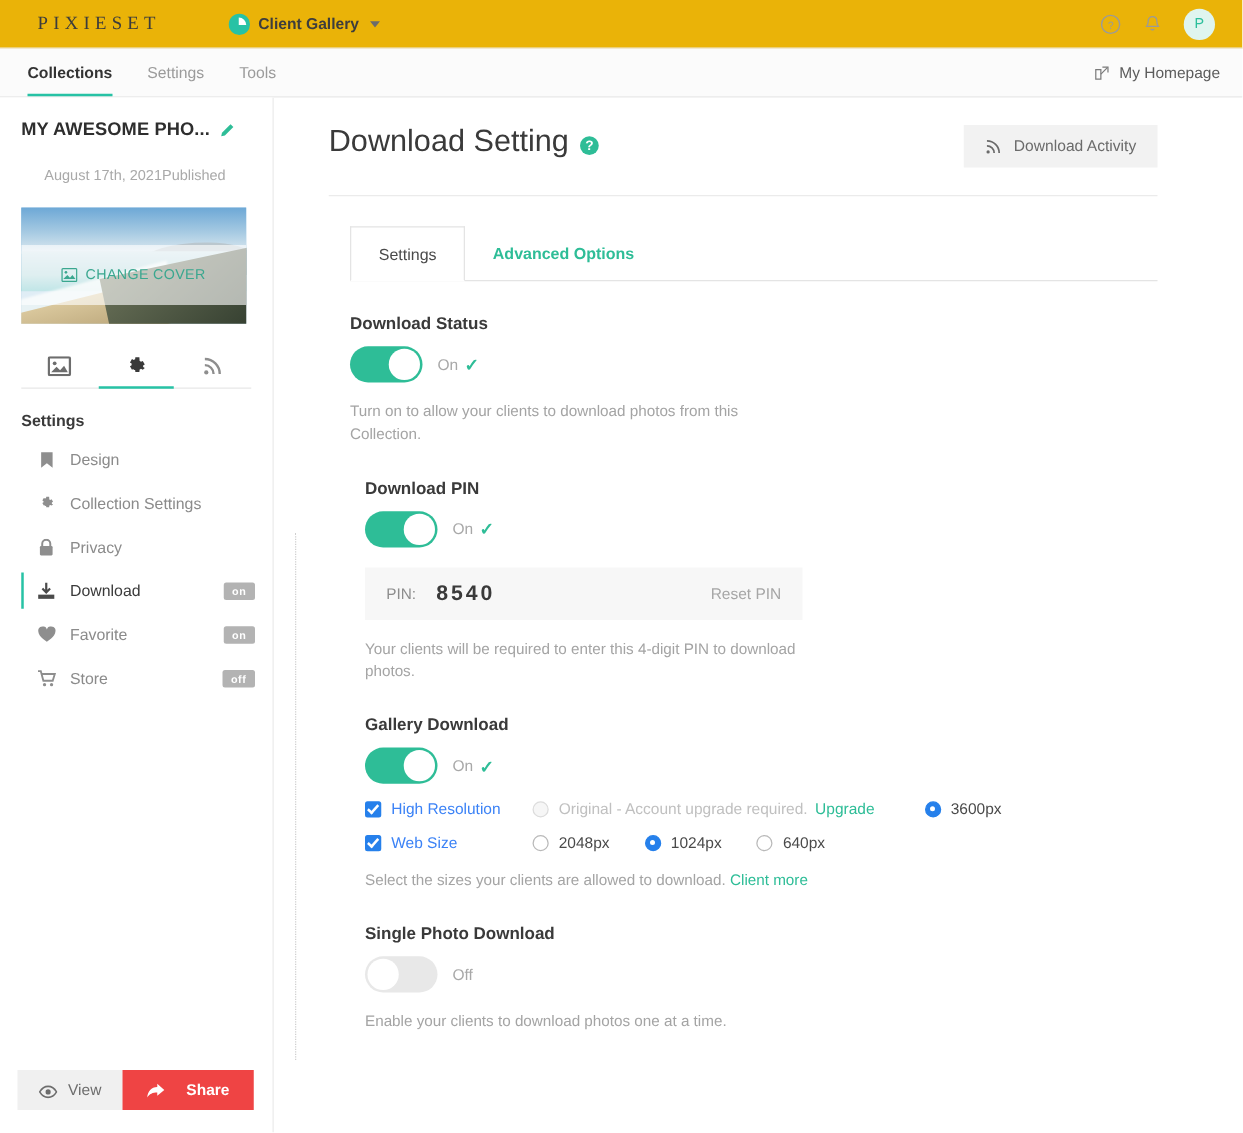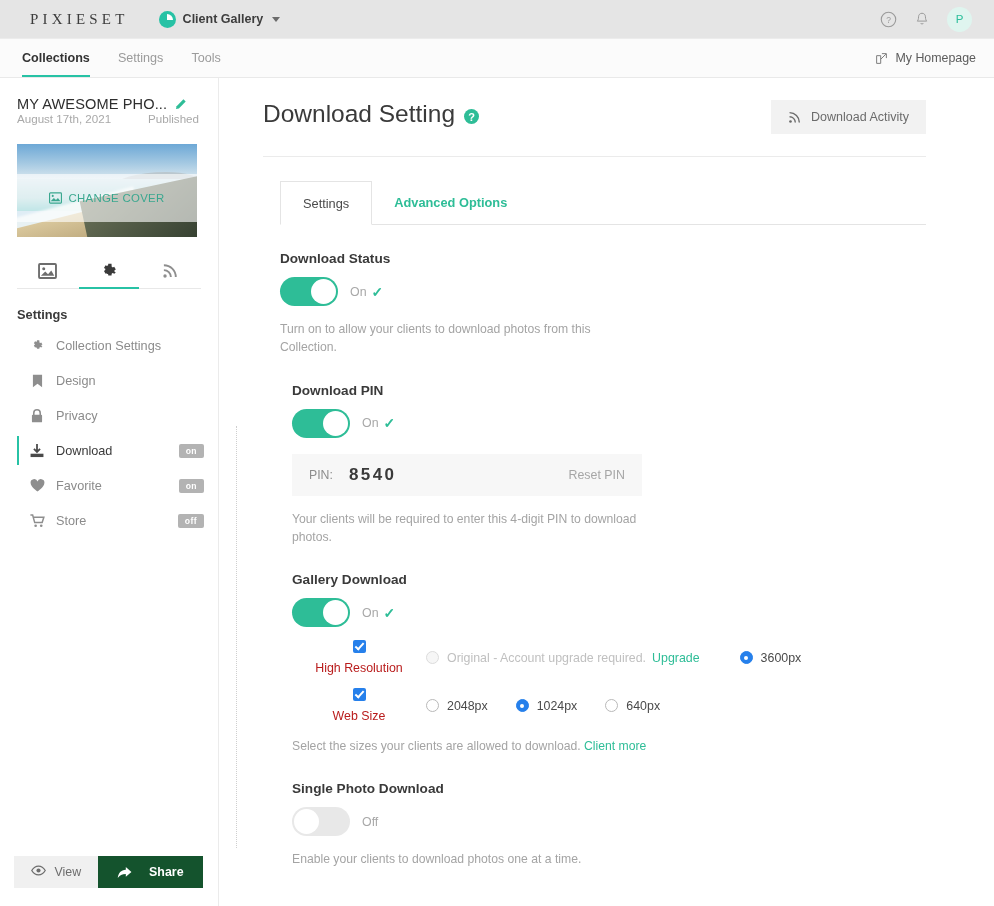--- a/index.html
+++ b/index.html
@@ -10,37 +10,37 @@
     font-family: "Liberation Sans", sans-serif;
     background: #ffffff;
     color: #4a4a4a;
     overflow: hidden;
     position: relative;
   }
 
   
   .topbar {
     height: 39px;
-    background: #e5e5e5;
+    background: #eab308;
     border-bottom: 1px solid #ececec;
     display: flex; align-items: center;
     padding: 0 16px;
     position: relative;
   }
   .brand {
     font-family: "Liberation Serif", serif;
     font-size: 15px;
     letter-spacing: 4.2px;
     color: #3c3c3c;
     padding-left: 14px;
     font-weight: 400;
   }
   .workspace {
     display: flex; align-items: center; gap: 7px;
-    margin-left: 30px;
+    margin-left: 54px;
     cursor: pointer;
   }
   .ws-icon {
     width: 17px; height: 17px; border-radius: 50%;
     background: #27c2a5;
     position: relative; display:block;
   }
   .ws-icon::after {
     content: ""; position: absolute;
     left: 8px; top: 3px;
@@ -108,27 +108,27 @@
     width: 219px;
     border-right: 1px solid #ebebeb;
     padding: 0;
     position: relative;
     background: #fff;
     flex: none;
   }
   .coll-head { padding: 18px 16px 0 17px; }
   .coll-title-row { display:flex; align-items:center; gap:7px; }
   .coll-title {
-    font-size: 14.6px; font-weight: 400; color: #2e2e2e;
+    font-size: 14.6px; font-weight: 700; color: #2e2e2e;
     letter-spacing: .1px; white-space: nowrap;
   }
   .pencil { cursor:pointer; display:flex; }
   .coll-meta {
-    display:flex; justify-content: space-between;
-    margin-top: 0;
+    display:flex; justify-content: center;
+    margin-top: 22px;
     font-size: 11.6px; color: #a9a9a9;
     padding-right: 3px;
   }
   .cover {
     margin: 19px 16px 0 17px;
     width: 180px; height: 93px;
     position: relative; overflow: hidden; cursor: pointer;
     background: linear-gradient(#7db6dd, #bcd8e8);
   }
   .cover .sky {
@@ -195,27 +195,27 @@
     margin-left: auto;
     background: #b3b3b3; color:#fff;
     font-size: 8.6px; font-weight: 700;
     padding: 2px 7px; border-radius: 2px; letter-spacing:.4px;
   }
   .sb-footer {
     position: absolute; left: 0; right: 1px; bottom: 18px;
     display:flex; justify-content:center; gap: 0;
   }
   .btn-view {
-    display:flex; align-items:flex-start; gap:8px;
+    display:flex; align-items:flex-end; gap:8px;
     background: #f0f0f0; color:#6d6d6d;
     font-size: 12.4px; padding: 9px 17px; cursor:pointer;
   }
   .btn-share {
     display:flex; align-items:center; gap:17px;
-    background: #14532d; color:#fff; font-weight:600;
+    background: #ef4444; color:#fff; font-weight:600;
     font-size: 12.4px; padding: 9px 19px; cursor:pointer;
   }
 
   
   .main { flex: 1; padding: 0 0 0 44px; position: relative; }
   .page-head {
     display:flex; align-items:flex-start;
     padding-top: 22px; padding-right: 68px;
   }
   .page-title {
@@ -315,21 +315,21 @@
   .rb {
     width: 13px; height: 13px; border-radius:50%;
     border: 1px solid #b9b9b9; background:#fff; flex:none;
   }
   .rb.on { border: 1px solid #2680eb; background:#2680eb; position:relative; }
   .rb.on::after {
     content:""; position:absolute; left:3.5px; top:3.5px;
     width:4px; height:4px; border-radius:50%; background:#fff;
   }
   .rb.dim { border-color:#dcdcdc; background:#f6f6f6; }
-  .col-a { width: 134px; color:#b91c1c;flex-direction:column; }
+  .col-a { width: 134px; color:#3b82f6; }
   .lnk { color:#2ebd97; cursor:pointer; }
   .lnk-gap { margin-left: 6px; }
   .size-gap { margin-right: 28px; }
 </style>
 </head>
 <body>
 
 <div class="topbar">
   <div class="brand">PIXIESET</div>
 
@@ -428,35 +428,35 @@
             <path d="M2 3.4a12.6 12.6 0 0 1 12.6 12.6" fill="none" stroke="#8e8e8e" stroke-width="2"></path>
           </svg>
       </div>
     </div>
 
     <div class="settings-label">Settings</div>
 
     <div class="menu">
       <div class="menu-item">
         <span class="mi-ico">
+          <svg width="11" height="14" viewBox="0 0 12 15">
+              <path d="M1 .8h10v13.4L6 10.4l-5 3.8z" fill="#8e8e8e"></path>
+            </svg>
+        </span>
+        <span>Design</span>
+      </div>
+
+      <div class="menu-item">
+        <span class="mi-ico">
           <svg width="13" height="13" viewBox="0 0 20 20">
               <path d="M10 6.4A3.6 3.6 0 1 0 10 13.6 3.6 3.6 0 0 0 10 6.4zm0 5.4a1.8 1.8 0 1 1 0-3.6 1.8 1.8 0 0 1 0 3.6z" fill="#8e8e8e"></path>
               <path d="M17.6 11.6l-1.5-.9a6.4 6.4 0 0 0 0-1.4l1.5-.9-1.8-3.1-1.6.8a6.3 6.3 0 0 0-1.2-.7L12.8 2H9.2l-.2 1.7c-.4.2-.8.4-1.2.7l-1.6-.8-1.8 3.1 1.5.9a6.4 6.4 0 0 0 0 1.4l-1.5.9 1.8 3.1 1.6-.8c.4.3.8.5 1.2.7l.2 2.1h3.6l.2-2.1c.4-.2.8-.4 1.2-.7l1.6.8z" fill="#8e8e8e"></path>
             </svg>
         </span>
         <span>Collection Settings</span>
-      </div>
-
-      <div class="menu-item">
-        <span class="mi-ico">
-          <svg width="11" height="14" viewBox="0 0 12 15">
-              <path d="M1 .8h10v13.4L6 10.4l-5 3.8z" fill="#8e8e8e"></path>
-            </svg>
-        </span>
-        <span>Design</span>
       </div>
 
       <div class="menu-item">
         <span class="mi-ico">
           <svg width="12" height="14" viewBox="0 0 13 15">
               <path d="M3 6.4V4.3a3.5 3.5 0 0 1 7 0v2.1" fill="none" stroke="#8e8e8e" stroke-width="1.7"></path>
               <rect x="1" y="6.2" width="11" height="8.2" rx="1" fill="#8e8e8e"></rect>
             </svg>
         </span>
         <span>Privacy</span>

